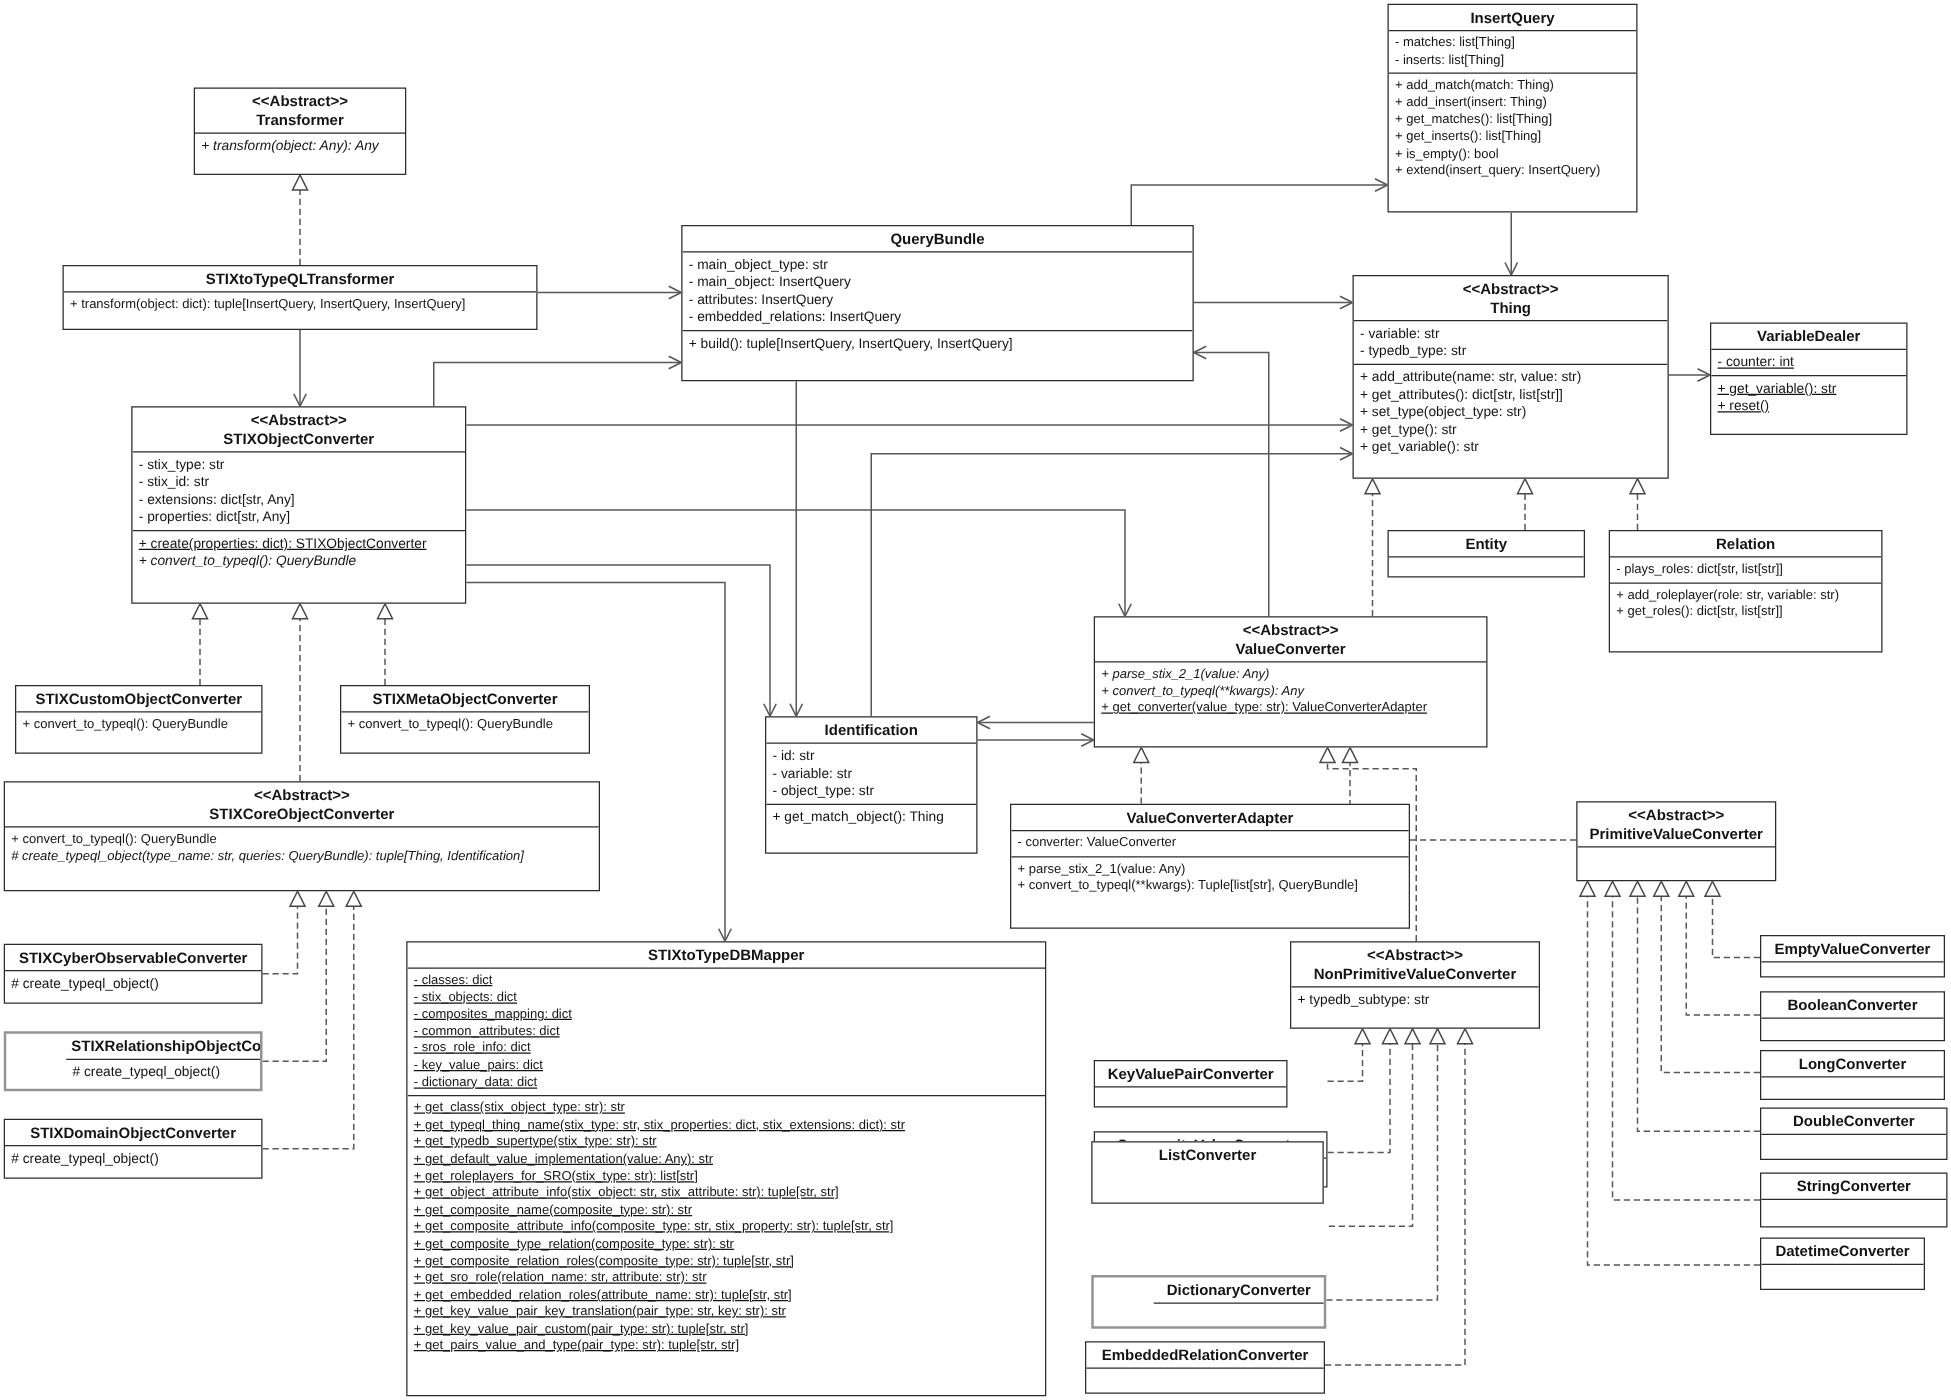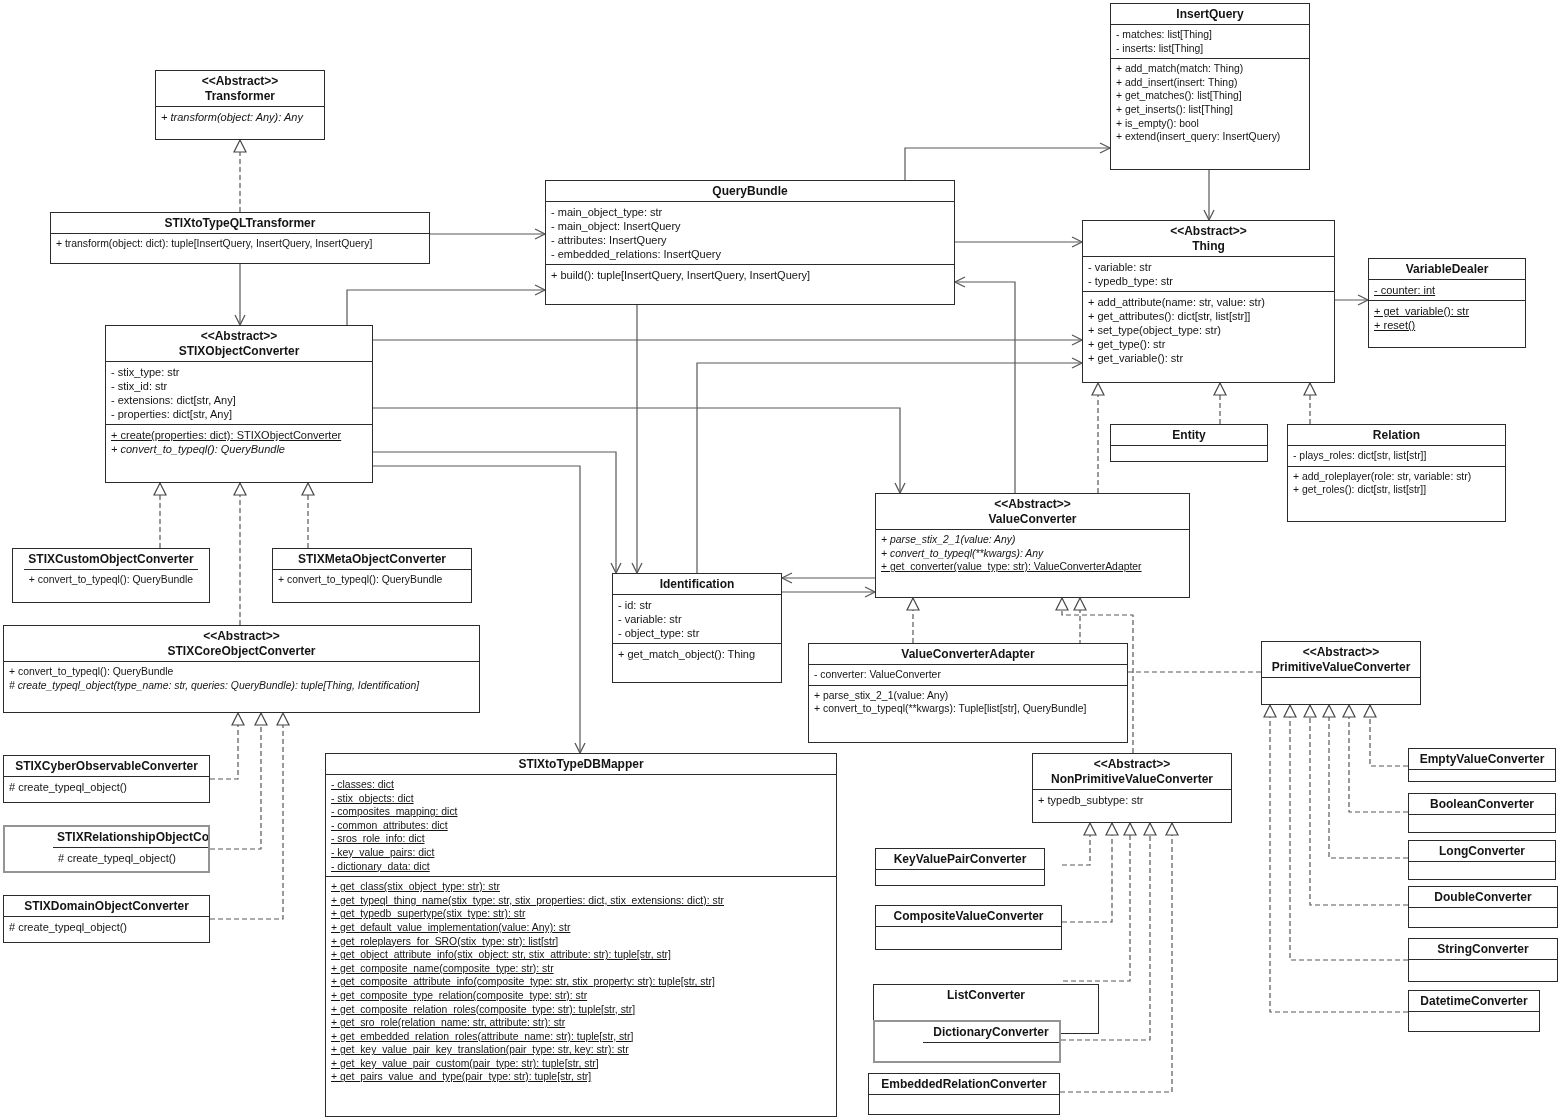--- a/index.html
+++ b/index.html
@@ -188,21 +188,21 @@
         <div class="m">- stix_type: str</div>
         <div class="m">- stix_id: str</div>
         <div class="m">- extensions: dict[str, Any]</div>
         <div class="m">- properties: dict[str, Any]</div>
       </div>
       <div class="uml-sec">
         <div class="m u">+ create(properties: dict): STIXObjectConverter</div>
         <div class="m i">+ convert_to_typeql(): QueryBundle</div>
       </div>
     </div>
-    <div class="uml-class small" style="left: 12px; top: 548px; width: 198px; height: 55px; align-items: center;">
+    <div class="uml-class small" style="left: 12px; top: 548px; width: 198px; height: 55px;">
       <div class="uml-title">
         <div>STIXCustomObjectConverter</div>
       </div>
       <div class="uml-sec">
         <div class="m">+ convert_to_typeql(): QueryBundle</div>
       </div>
     </div>
     <div class="uml-class small" style="left: 272px; top: 548px; width: 200px; height: 55px;">
       <div class="uml-title">
         <div>STIXMetaObjectConverter</div>
@@ -314,33 +314,33 @@
     </div>
     <div class="uml-class" style="left: 1032px; top: 753px; width: 200px; height: 70px;">
       <div class="uml-title">
         <div>&lt;&lt;Abstract&gt;&gt;</div>
         <div>NonPrimitiveValueConverter</div>
       </div>
       <div class="uml-sec">
         <div class="m">+ typedb_subtype: str</div>
       </div>
     </div>
-    <div class="uml-class" style="left: 875px; top: 848px; width: 170px; height: 38px;">
+    <div class="uml-class" style="left: 875px; top: 848px; width: 155px; height: 38px;">
       <div class="uml-title">
         <div>KeyValuePairConverter</div>
       </div>
       <div class="uml-sec"></div>
     </div>
     <div class="uml-class" style="left: 875px; top: 905px; width: 187px; height: 45px;">
       <div class="uml-title">
         <div>CompositeValueConverter</div>
       </div>
       <div class="uml-sec"></div>
     </div>
-    <div class="uml-class" style="left: 873px; top: 984px; width: 226px; height: 50px; gap: 44px;">
+    <div class="uml-class" style="left: 873px; top: 913px; width: 186px; height: 50px; gap: 44px;">
       <div class="uml-title">
         <div>ListConverter</div>
       </div>
       <div class="uml-sec"></div>
     </div>
     <div class="uml-class selected" style="left: 873px; top: 1020px; width: 188px; height: 43px;">
       <div class="uml-title">
         <div>DictionaryConverter</div>
       </div>
       <div class="uml-sec"></div>

